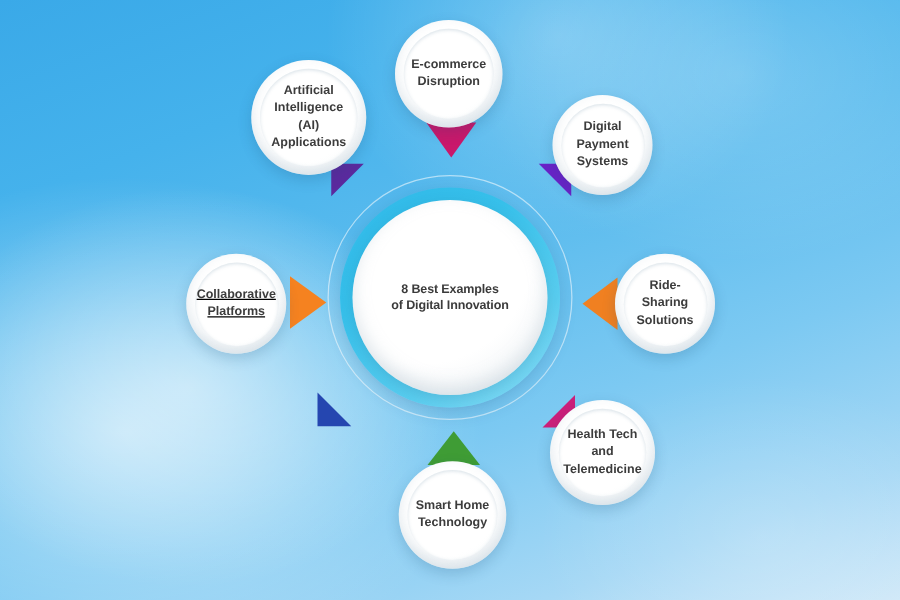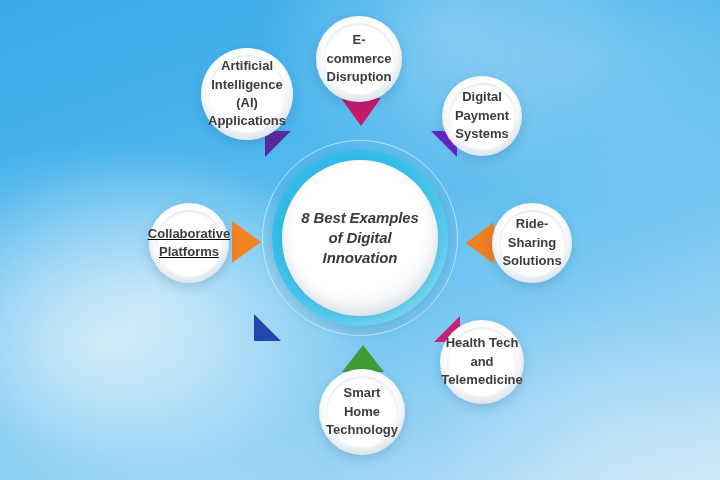--- a/index.html
+++ b/index.html
@@ -73,28 +73,27 @@
       radial-gradient(circle at 36% 28%, #ffffff 0%, #ffffff 58%, #f3f6f8 82%, #e4eaee 100%);
     box-shadow: inset 0 -6px 14px rgba(160,180,195,0.35),
                 0 3px 10px rgba(30,80,120,0.16);
     display: flex;
     align-items: center;
     justify-content: center;
     text-align: center;
   }
 
   .hub-title {
-    font-size: 15px;
+    font-size: 10px;
     font-weight: bold;
     color: #3b3b3b;
     line-height: 1.32;
     letter-spacing: -0.1px;
     padding: 0 10px;
     white-space: pre-line;
-    font-style: italic;
   }
 
   
   .node {
     position: absolute;
     border-radius: 50%;
     background:
       radial-gradient(circle at 34% 26%, #ffffff 0%, #ffffff 55%, #f4f7f9 78%, #dfe6ea 100%);
     box-shadow: inset 0 -5px 11px rgba(160,180,195,0.32),
                 0 4px 11px rgba(25,75,115,0.20);
@@ -107,21 +106,21 @@
   .node-face {
     border-radius: 50%;
     background: radial-gradient(circle at 38% 30%, #ffffff 0%, #ffffff 70%, #f7fafb 100%);
     display: flex;
     align-items: center;
     justify-content: center;
     text-align: center;
     box-shadow: inset 0 1px 3px rgba(170,190,205,0.45);
   }
   .node-label {
-    font-size: 13px;
+    font-size: 10px;
     font-weight: bold;
     color: #3c3c3c;
     line-height: 1.42;
     white-space: pre-line;
     padding: 0 5px;
   }
 
   
   .tri {
     position: absolute;

